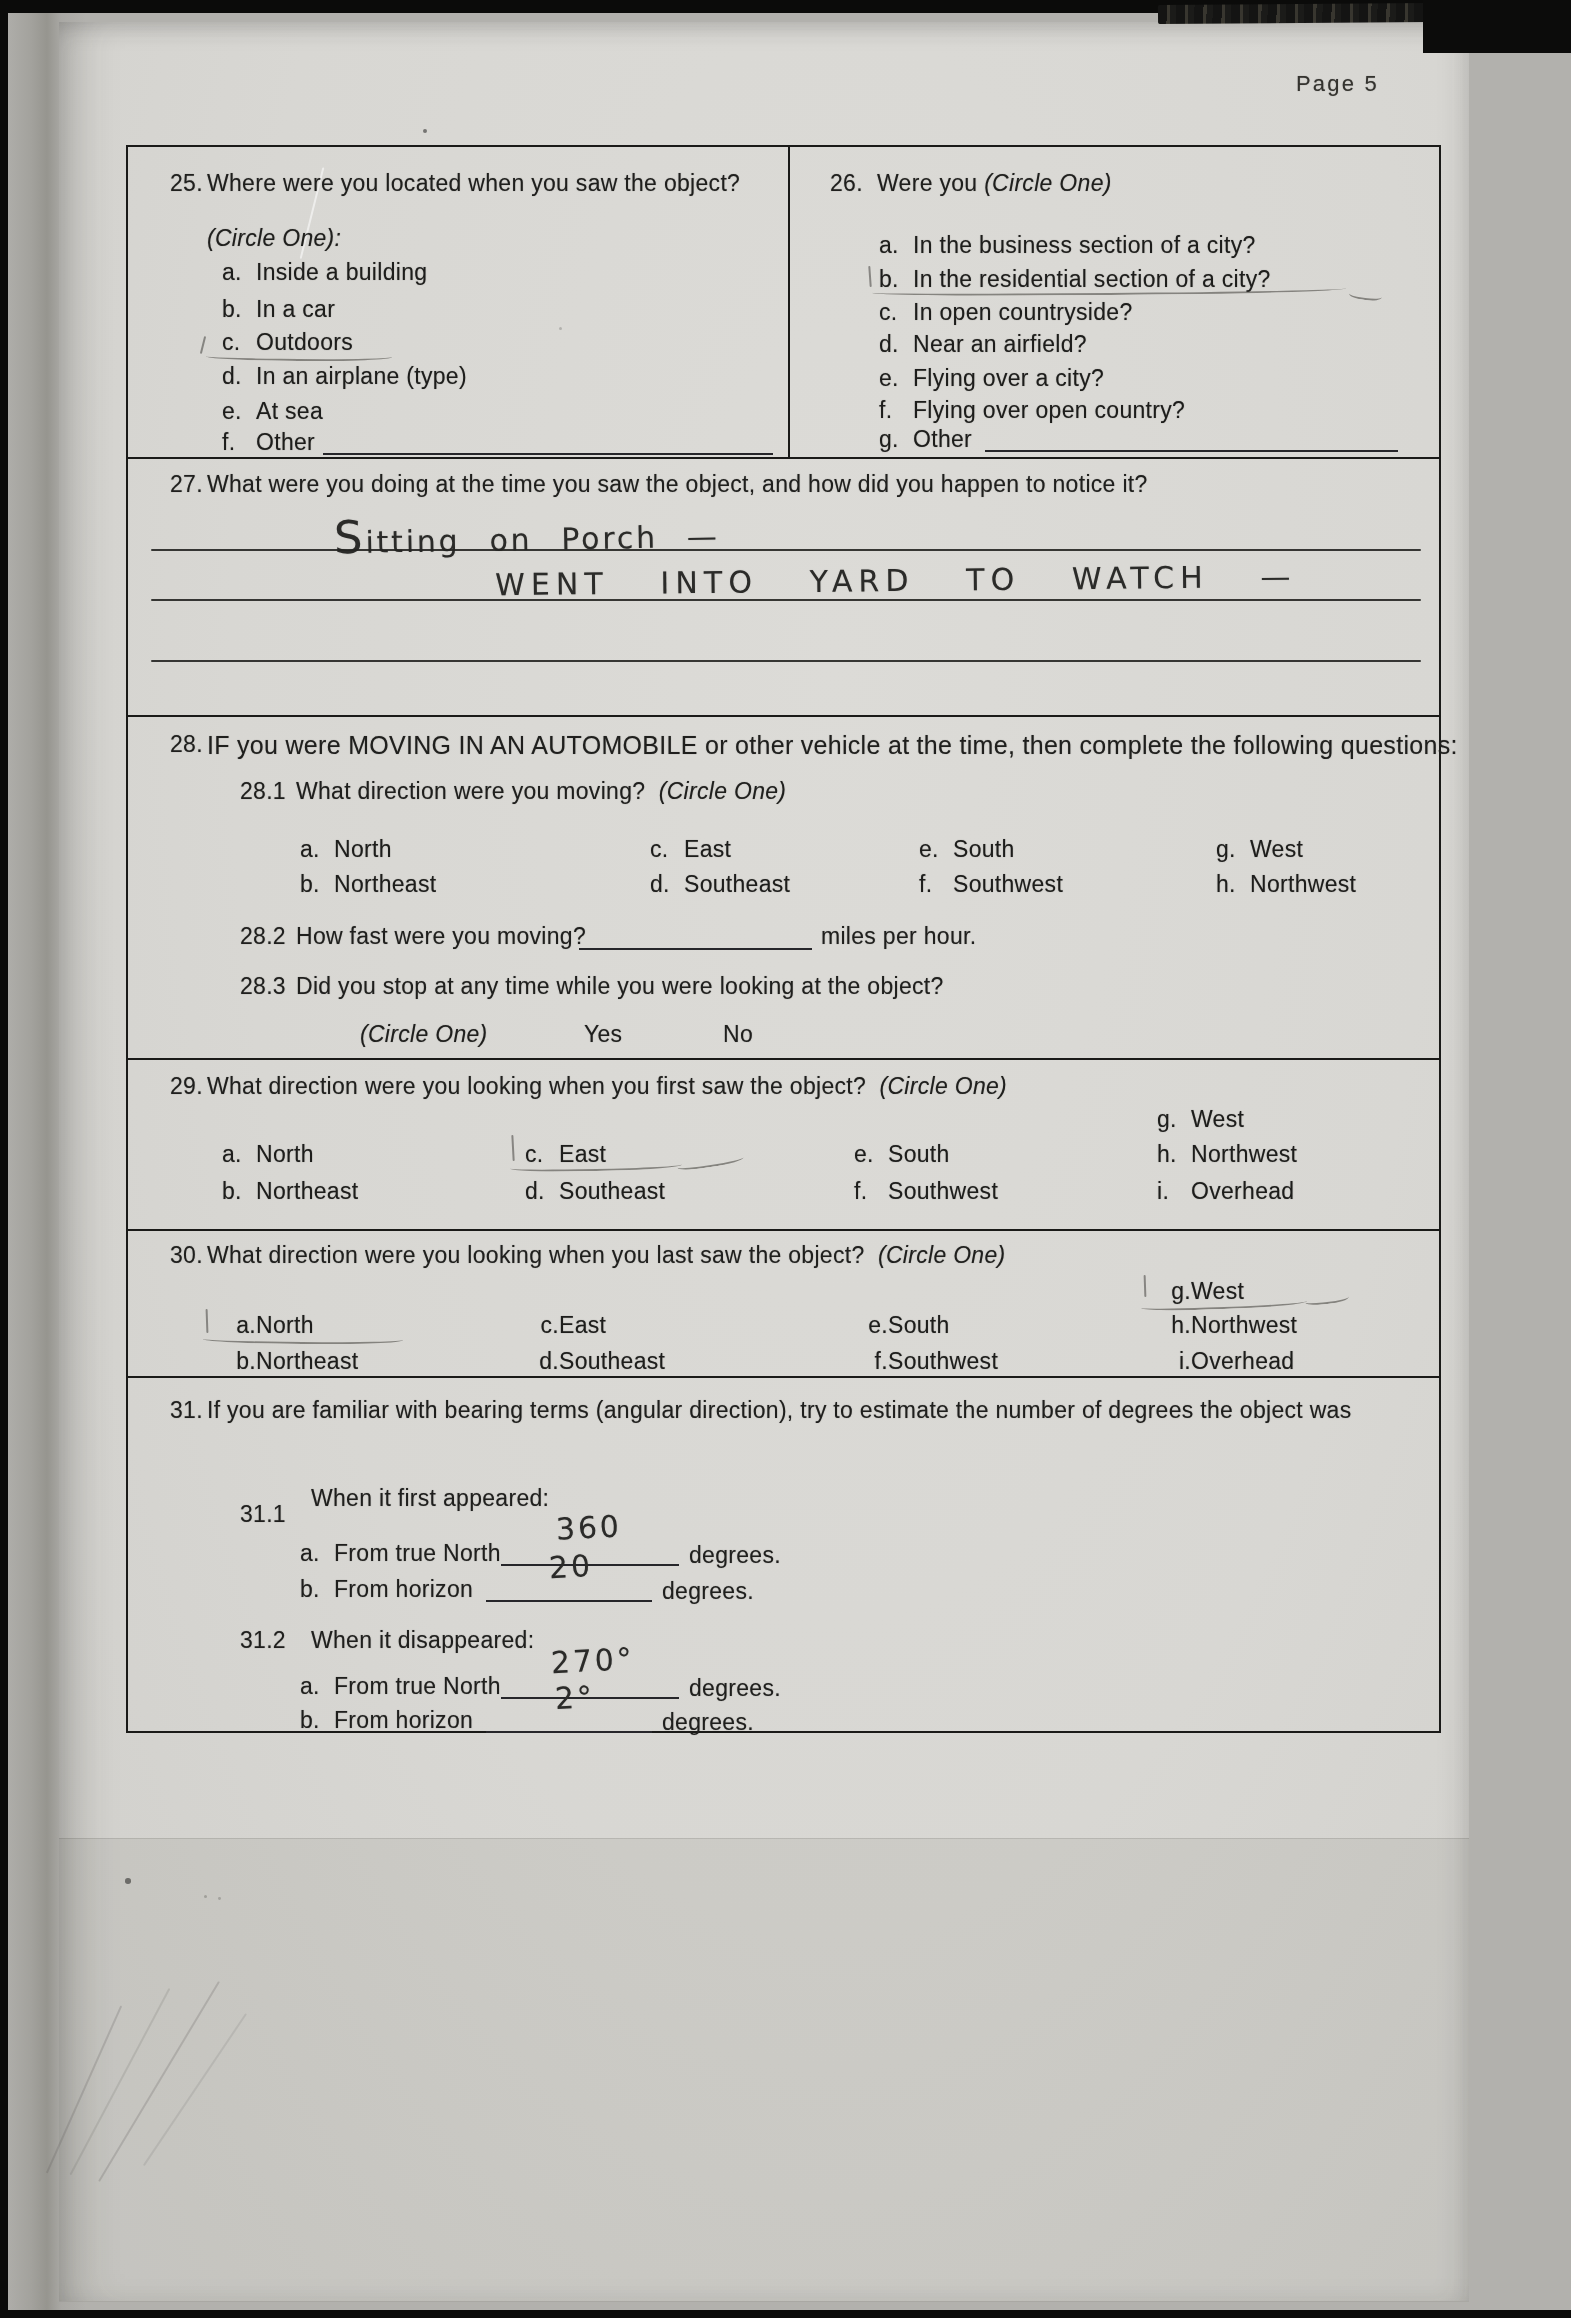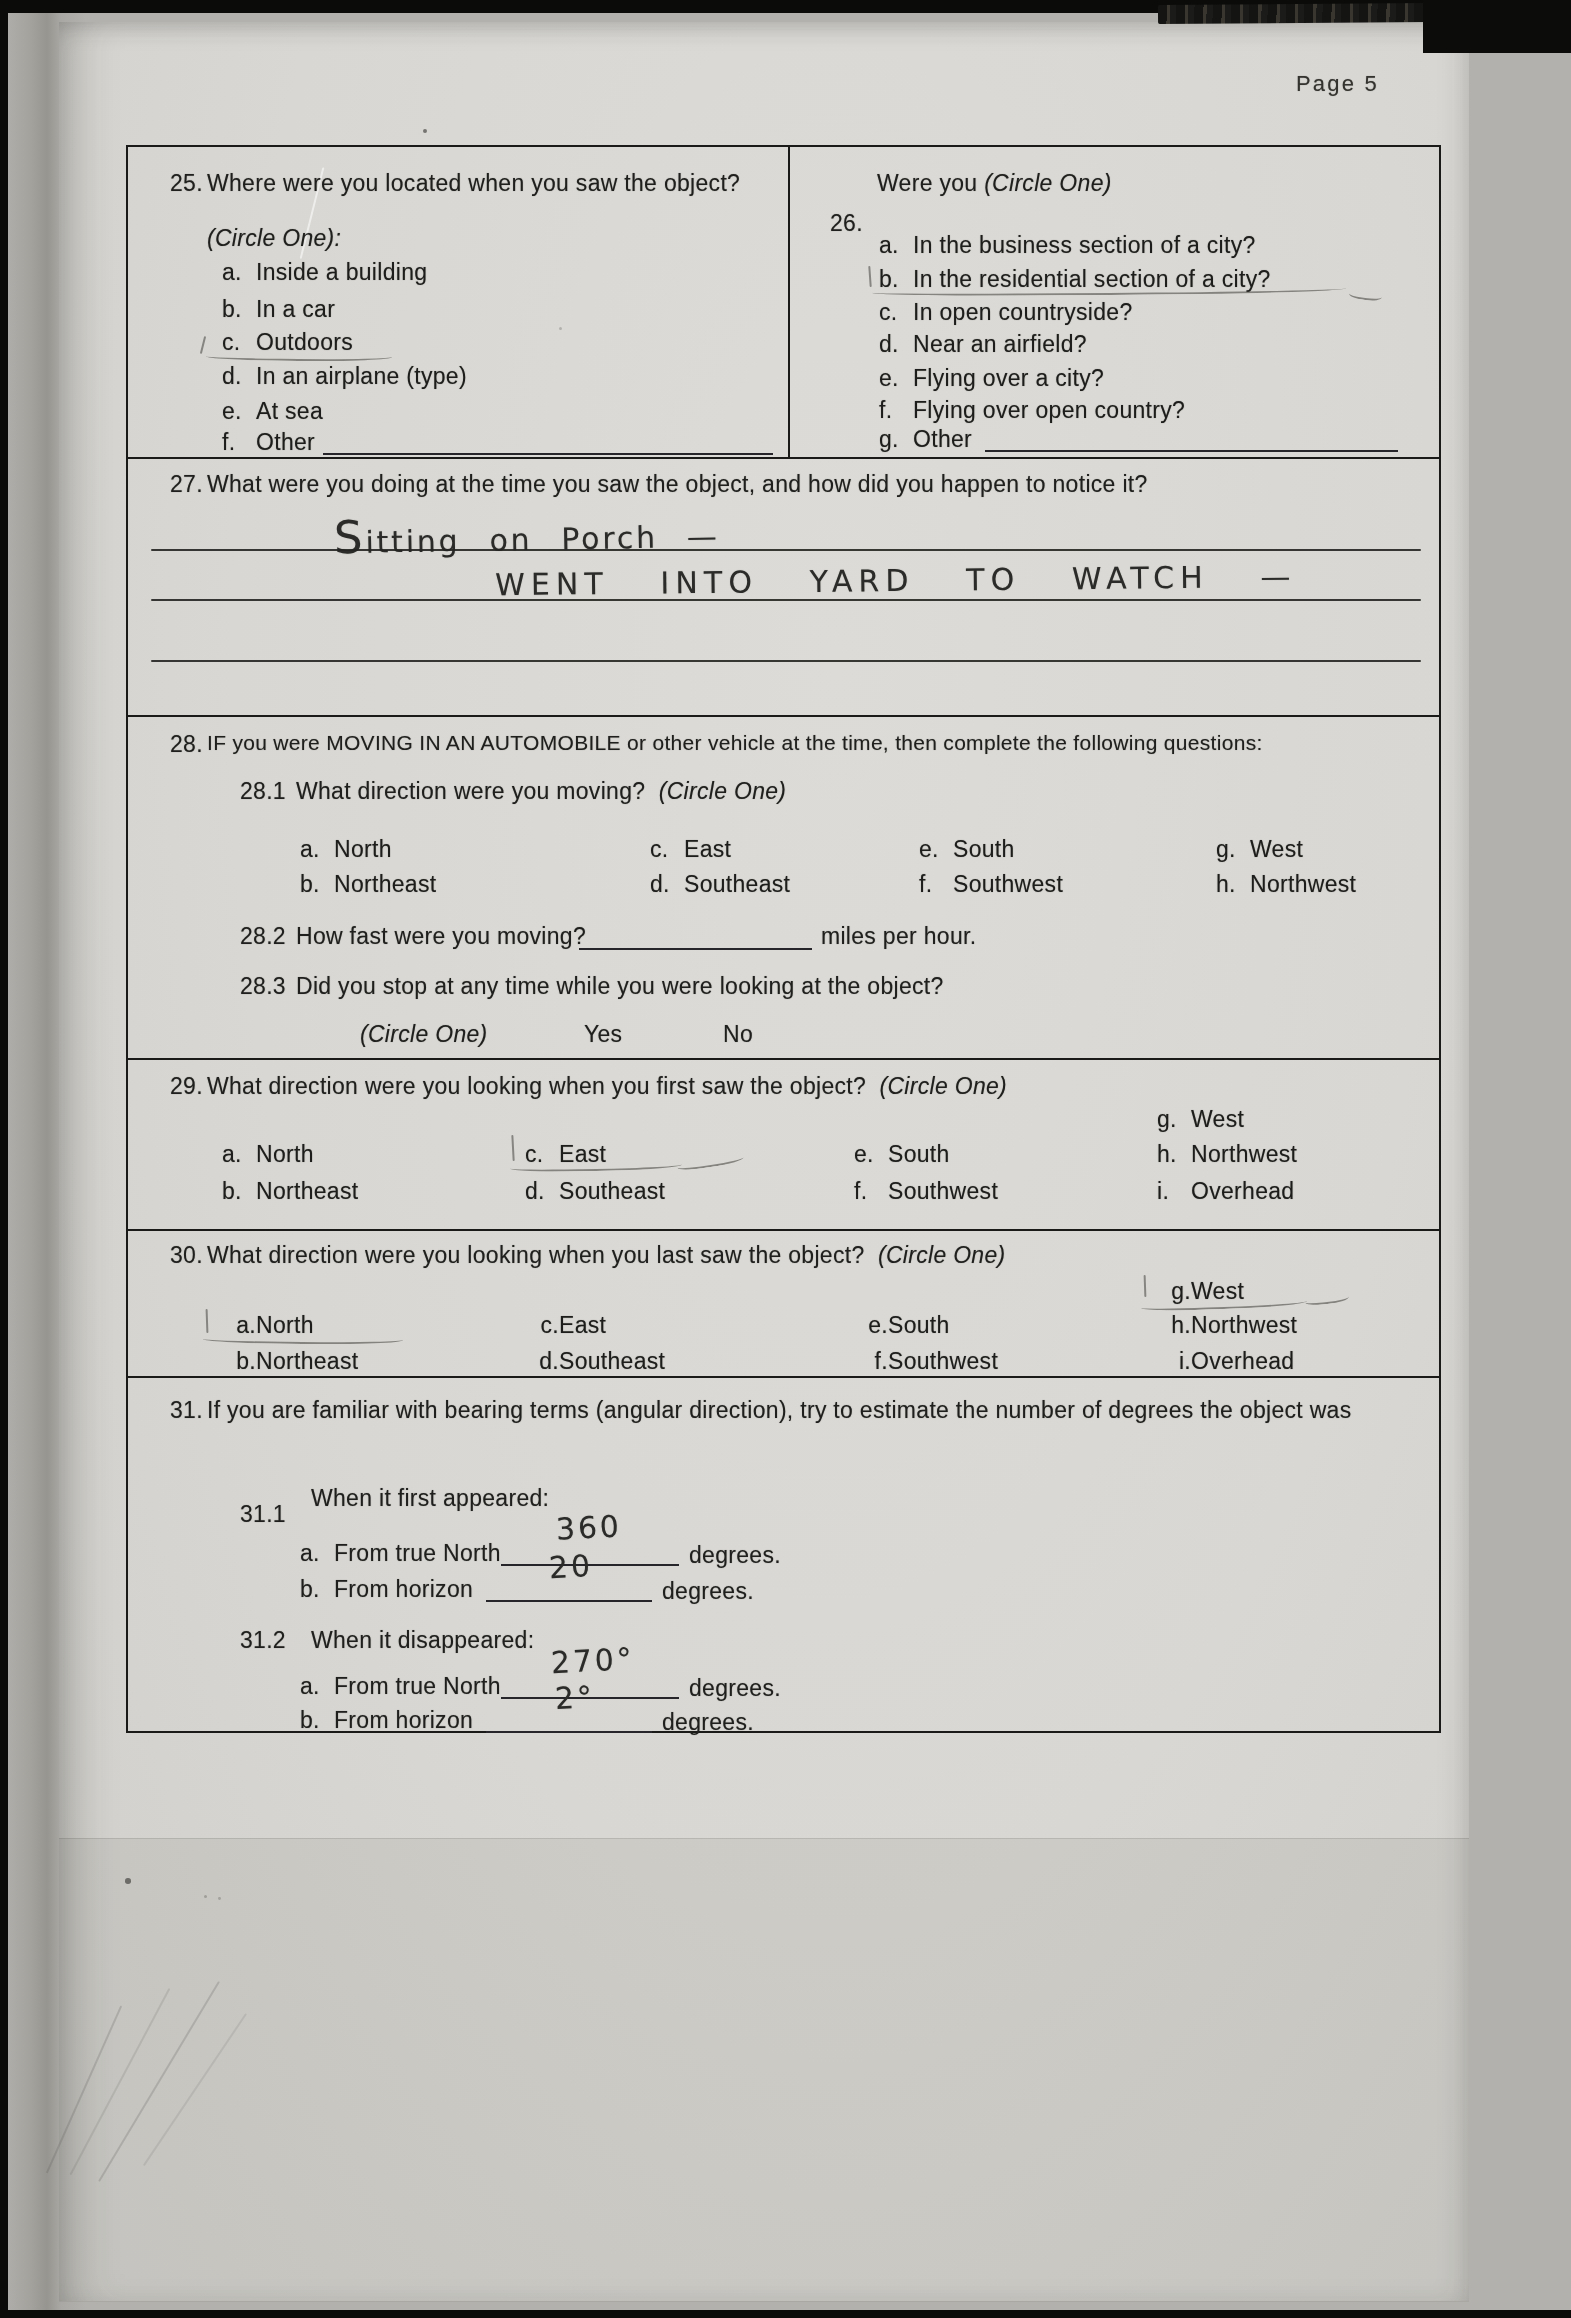--- a/index.html
+++ b/index.html
@@ -94,21 +94,21 @@
       <div class="opt" style="left:94px;top:251px;">
         <span class="letter">e.</span>
         <span>At sea</span>
       </div>
       <div class="opt" style="left:94px;top:282px;">
         <span class="letter">f.</span>
         <span>Other</span>
       </div>
       <div class="blank" style="left:195px;top:285px;width:450px;height:21px;"></div>
 
-      <div class="txt" style="left:702px;top:23px;margin-top:40px;">26.</div>
+      <div class="txt" style="left:702px;top:23px;">26.</div>
       <div class="txt" style="left:749px;top:23px;"><span>Were you</span>&nbsp;<span class="it">(Circle One)</span></div>
 
       <div class="opt" style="left:751px;top:85px;">
         <span class="letter">a.</span>
         <span>In the business section of a city?</span>
       </div>
       <div class="opt" style="left:751px;top:119px;">
         <span class="letter">b.</span>
         <span>In the residential section of a city?</span>
       </div>
@@ -146,21 +146,21 @@
       <div class="rule" style="left:23px;top:90px;width:1270px;"></div>
 
       <div class="hand hand-line2" style="left:367px;top:104px;">WENT INTO YARD TO WATCH —</div>
       <div class="rule" style="left:23px;top:140px;width:1270px;"></div>
 
       <div class="rule" style="left:23px;top:201px;width:1270px;"></div>
     </div>
 
     <div class="sec" style="height:341px;">
       <div class="txt" style="left:42px;top:14.4px;">28.</div>
-      <div class="txt" style="left:79px;top:14.4px;font-size:21px;">IF you were MOVING IN AN AUTOMOBILE or other vehicle at the time, then complete the following questions:</div>
+      <div class="txt" style="left:79px;top:14.4px;font-size:25px;">IF you were MOVING IN AN AUTOMOBILE or other vehicle at the time, then complete the following questions:</div>
 
       <div class="txt" style="left:112px;top:61px;">28.1</div>
       <div class="txt" style="left:168px;top:61px;"><span>What direction were you moving?</span>&nbsp;&nbsp;<span class="it">(Circle One)</span></div>
 
       <div class="opt" style="left:172px;top:119px;">
         <span class="letter">a.</span>
         <span>North</span>
       </div>
       <div class="opt" style="left:522px;top:119px;">
         <span class="letter">c.</span>

